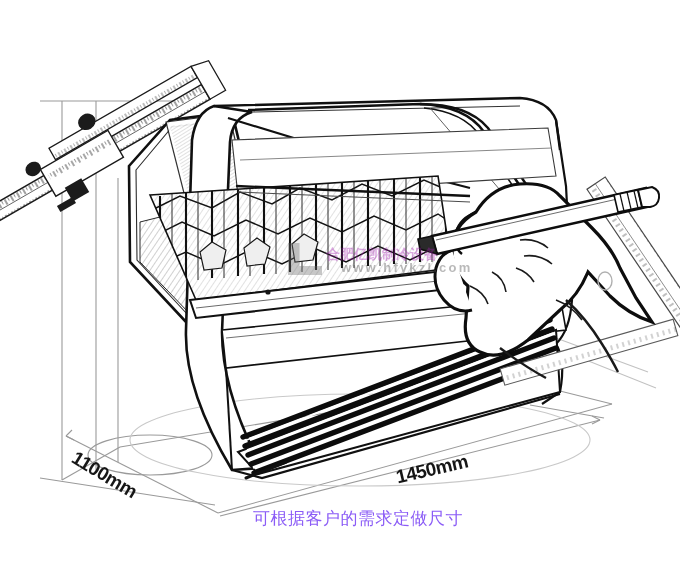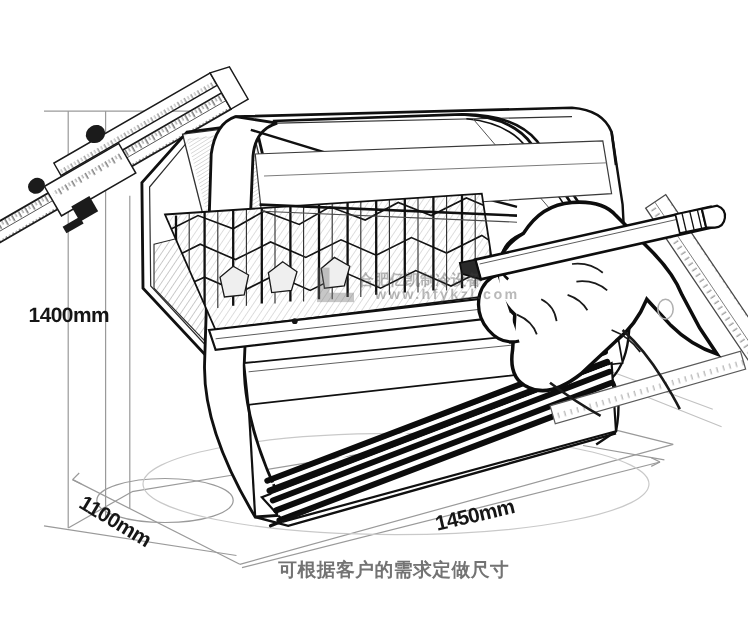--- a/index.html
+++ b/index.html
@@ -48,22 +48,22 @@
     top: 467px;
     transform: rotate(-13deg);
     transform-origin: left top;
   }
   #note-text {
     position: absolute;
     left: 253px;
     top: 507px;
     font-family: "Liberation Sans", "DejaVu Sans", sans-serif;
     font-size: 17px;
-    font-weight: 700;
-    color: #737373;
+    font-weight: 400;
+    color: #8b5cf6;
     letter-spacing: 0.5px;
     white-space: nowrap;
   }
   #watermark {
     position: absolute;
     left: 288px;
     top: 243px;
     opacity: 0.38;
     pointer-events: none;
   }
@@ -75,21 +75,21 @@
   #watermark .wm-logo {
     width: 34px;
     height: 32px;
     background: #6f6f6f;
     clip-path: polygon(0 0, 34% 0, 34% 72%, 100% 72%, 100% 100%, 0 100%);
   }
   #watermark .wm-cn {
     font-family: "Liberation Sans", "DejaVu Sans", sans-serif;
     font-size: 14px;
     font-weight: 700;
-    color: #404040;
+    color: #a21caf;
     line-height: 1.05;
     letter-spacing: 0px;
   }
   #watermark .wm-url {
     font-family: "Liberation Sans", sans-serif;
     font-size: 13px;
     font-weight: 700;
     color: #4a4a4a;
     letter-spacing: 2.2px;
     line-height: 1.05;
@@ -333,21 +333,20 @@
           <line x1="634" y1="191" x2="638" y2="208"></line>
         </g>
 
         <path d="M638 190 L652 187 Q660 190 659 198 Q658 206 650 207 L642 207 Z" fill="#ffffff" stroke="#0d0d0d" stroke-width="2"></path>
       </g>
     </g>
 
     <ellipse cx="605" cy="281" rx="7" ry="9" fill="none" stroke="#b0b0b0" stroke-width="1.4"></ellipse>
   </svg>
 
-  <div class="dim-label" id="dim-height-label">1400mm</div>
 
   <div class="dim-label" id="dim-depth-label">1100mm</div>
 
   <div class="dim-label" id="dim-width-label">1450mm</div>
 
   <div id="note-text">可根据客户的需求定做尺寸</div>
 
   <div id="watermark">
     <div class="wm-row">
       <div class="wm-logo"></div>

